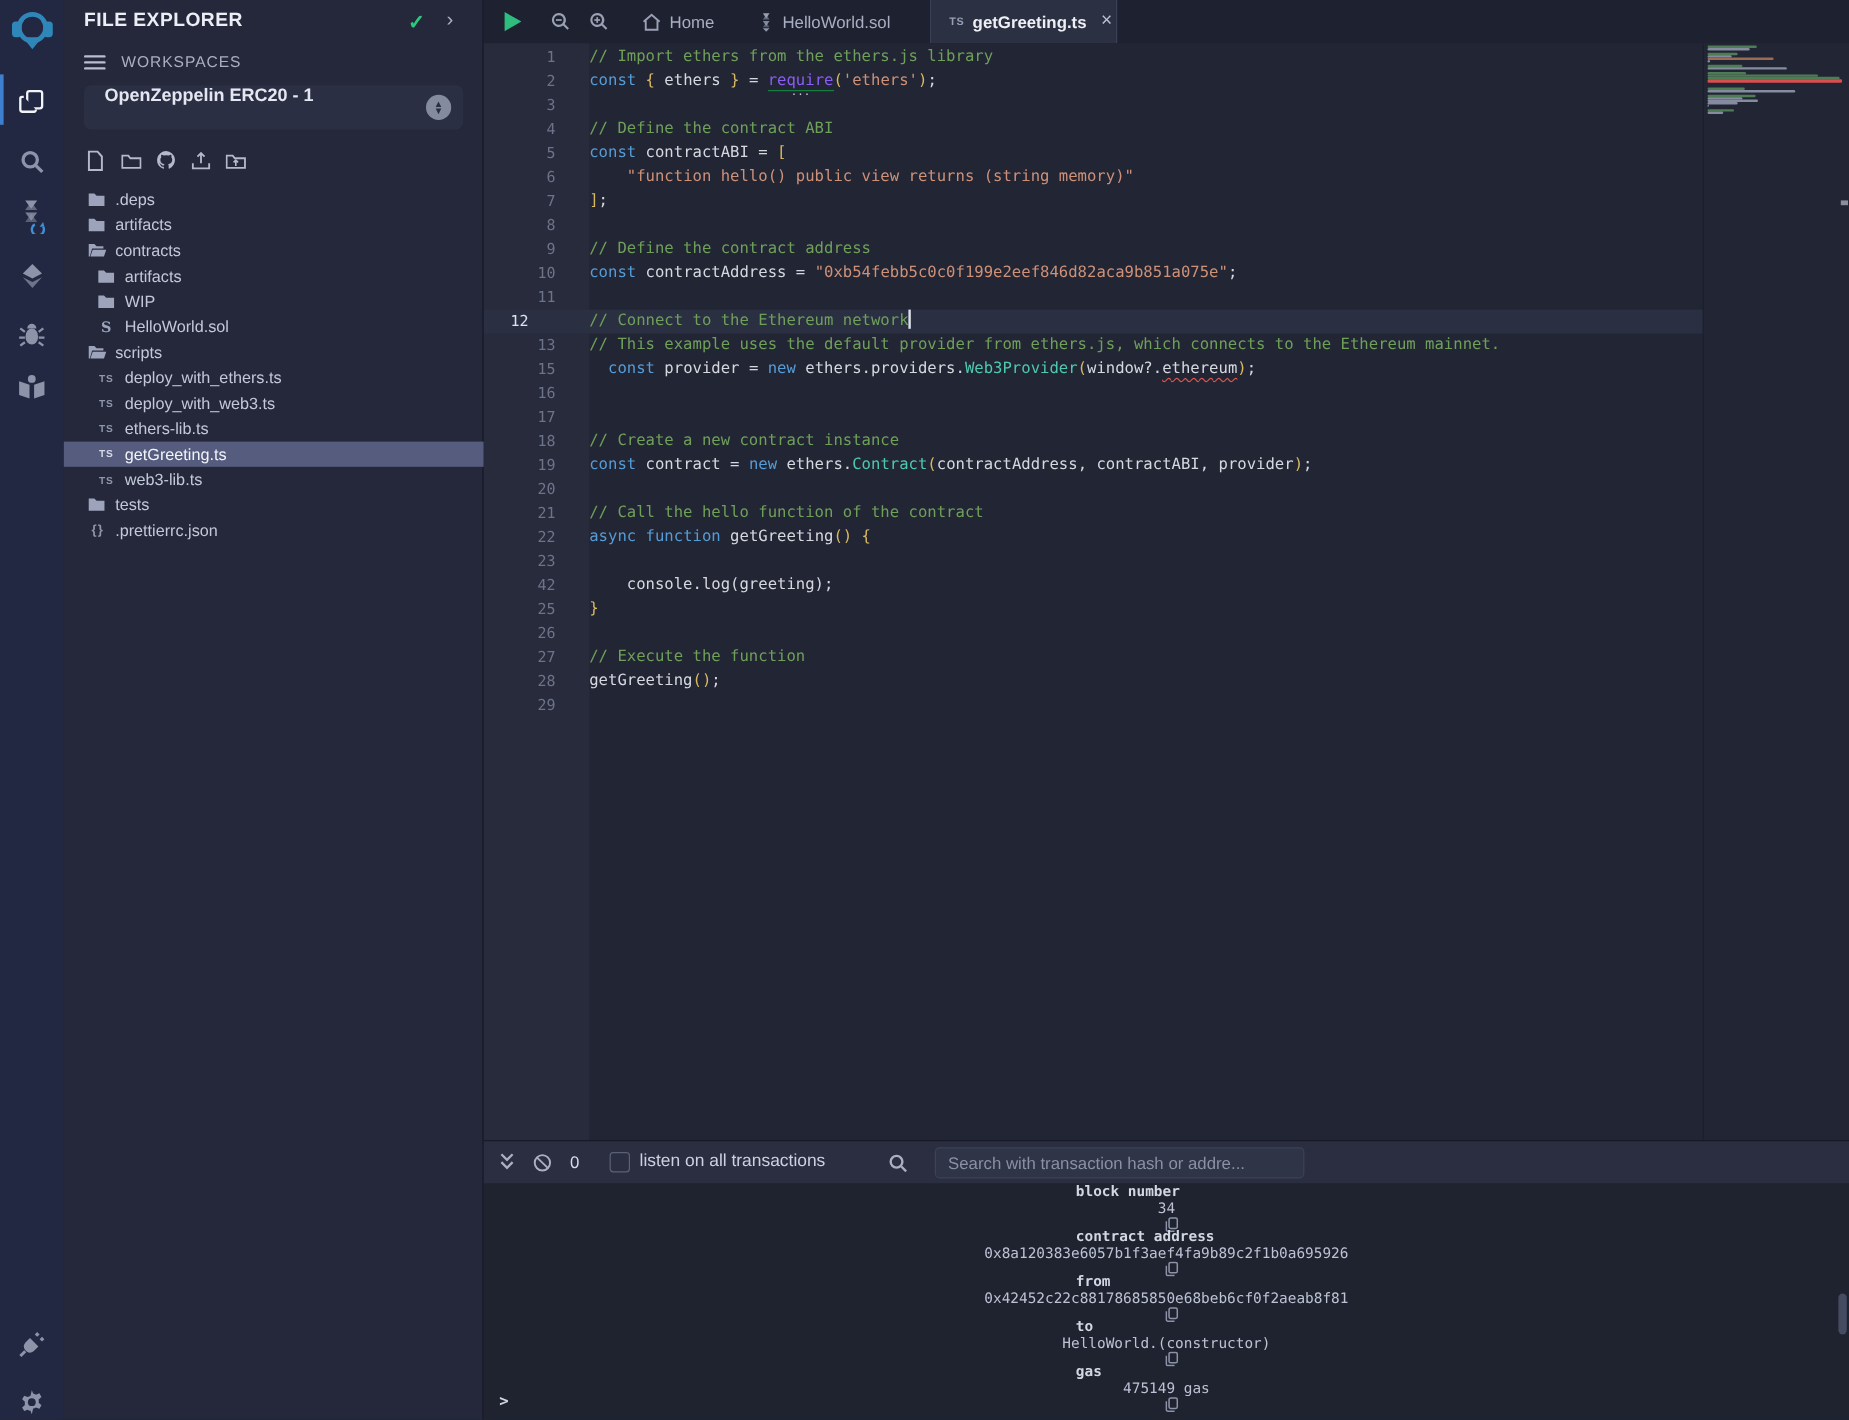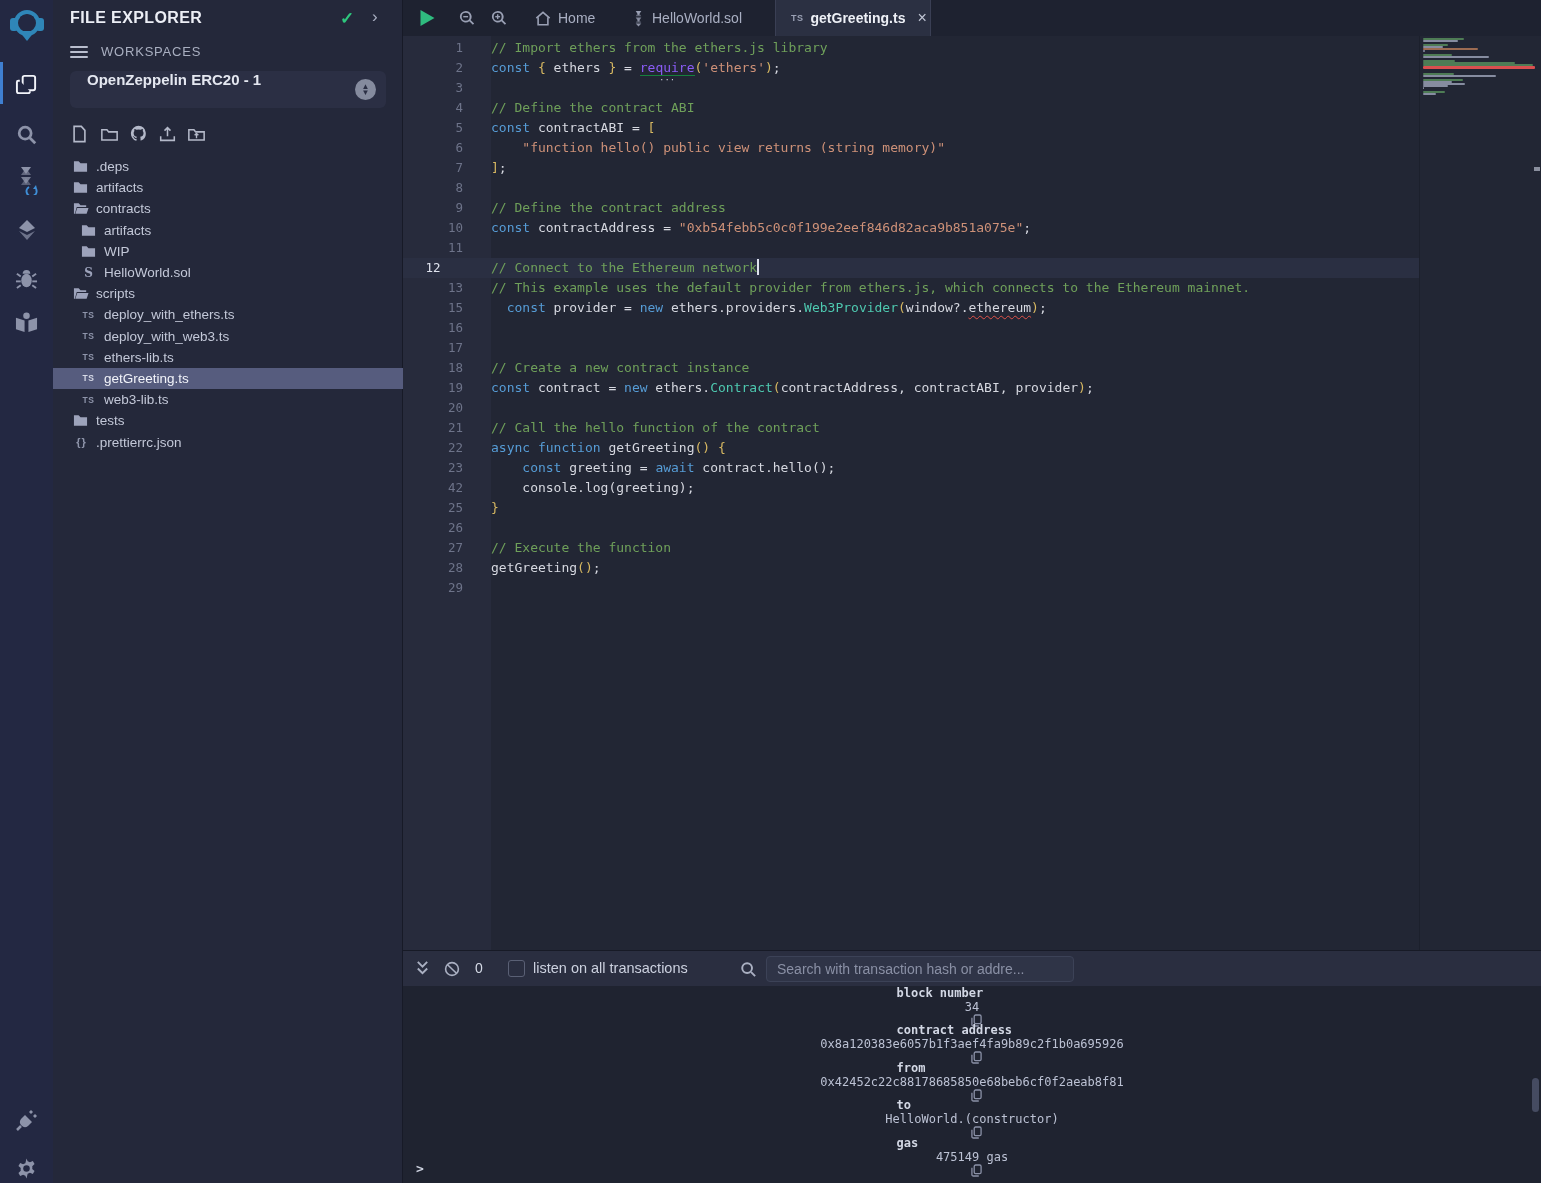--- a/index.html
+++ b/index.html
@@ -97,21 +97,21 @@
   #terminal { position:absolute; left:0; top:950px; width:1138px; height:233px; background:#1f2330; }
   #term-header { position:absolute; left:0; top:0; width:1138px; height:36px;
     background:#2a2e40; border-top:1px solid #171a26; }
   #term-collapse { position:absolute; left:12px; top:9px; color:#aab0c2; cursor:pointer; }
   #term-ban { position:absolute; left:41px; top:10px; color:#aab0c2; cursor:pointer; }
   #term-count { position:absolute; left:72px; top:9px; color:#d5dae6; font-size:14px; }
   #term-checkbox { position:absolute; left:105px; top:9px; width:17px; height:17px;
     border:1.5px solid #5a6075; border-radius:3px; background:transparent; cursor:pointer; }
   #term-listen-label { position:absolute; left:130px; top:9px; color:#ccd1df; font-size:14.5px; }
   #term-search-icon { position:absolute; left:337px; top:10px; color:#aab0c2; }
-  #term-search-input { position:absolute; left:363px; top:5px; width:308px; height:26px;
+  #term-search-input { position:absolute; left:376px; top:5px; width:308px; height:26px;
     background:#2f3447; border:1px solid #3c4257; border-radius:4px; color:#dfe3ee;
     font-size:14px; padding:0 10px; outline:none; }
   #term-search-input::placeholder { color:#8a90a5; }
   #term-rows { position:absolute; left:0; top:36px; width:1138px; }
   .term-row { height:37.4px; display:flex; align-items:center;
     font-family:"DejaVu Sans Mono", monospace; font-size:12px;flex-direction:column; }
   .term-row .tr-label { margin-left:52px; width:203px; flex:none; font-weight:700; color:#d2d7e4; }
   .term-row .tr-value { color:#bcc2d4; }
   .term-row .copy-btn { margin-left:9px; color:#8c92a8; cursor:pointer; display:flex; }
   #term-prompt { position:absolute; left:13px; top:211px; color:#cfd4e2;
@@ -433,21 +433,21 @@
         <div class="code-line current"><span class="ln">12</span><span class="ct"><span class="c">// Connect to the Ethereum network</span><span class="cursor"></span></span></div>
         <div class="code-line"><span class="ln">13</span><span class="ct"><span class="c">// This example uses the default provider from ethers.js, which connects to the Ethereum mainnet.</span></span></div>
         <div class="code-line"><span class="ln">15</span><span class="ct"><span class="p">  </span><span class="k">const</span><span class="p"> provider = </span><span class="k">new</span><span class="p"> ethers.providers.</span><span class="t">Web3Provider</span><span class="b">(</span><span class="p">window?.</span><span class="e">ethereum</span><span class="b">)</span><span class="p">;</span></span></div>
         <div class="code-line"><span class="ln">16</span><span class="ct"></span></div>
         <div class="code-line"><span class="ln">17</span><span class="ct"></span></div>
         <div class="code-line"><span class="ln">18</span><span class="ct"><span class="c">// Create a new contract instance</span></span></div>
         <div class="code-line"><span class="ln">19</span><span class="ct"><span class="k">const</span><span class="p"> contract = </span><span class="k">new</span><span class="p"> ethers.</span><span class="t">Contract</span><span class="b">(</span><span class="p">contractAddress, contractABI, provider</span><span class="b">)</span><span class="p">;</span></span></div>
         <div class="code-line"><span class="ln">20</span><span class="ct"></span></div>
         <div class="code-line"><span class="ln">21</span><span class="ct"><span class="c">// Call the hello function of the contract</span></span></div>
         <div class="code-line"><span class="ln">22</span><span class="ct"><span class="k">async</span><span class="p"> </span><span class="k">function</span><span class="p"> getGreeting</span><span class="b">()</span><span class="p"> </span><span class="b">{</span></span></div>
-        <div class="code-line"><span class="ln">23</span><span class="ct"><span class="p">    </span><span class="k">const</span><span class="p"> greeting = </span><span class="k">await</span><span class="p"> contract.hello();</span></span></div>
+        <div class="code-line"><span class="ln">23</span></div>
         <div class="code-line"><span class="ln">42</span><span class="ct"><span class="p">    console.log(greeting);</span></span></div>
         <div class="code-line"><span class="ln">25</span><span class="ct"><span class="b">}</span></span></div>
         <div class="code-line"><span class="ln">26</span><span class="ct"></span></div>
         <div class="code-line"><span class="ln">27</span><span class="ct"><span class="c">// Execute the function</span></span></div>
         <div class="code-line"><span class="ln">28</span><span class="ct"><span class="p">getGreeting</span><span class="b">()</span><span class="p">;</span></span></div>
         <div class="code-line"><span class="ln">29</span><span class="ct"></span></div>
       </div>
     <div id="minimap">
       <div id="minimap-bars">
           <div class="mm-bar" style="width: 41px; background: rgb(78, 124, 85);"></div>

